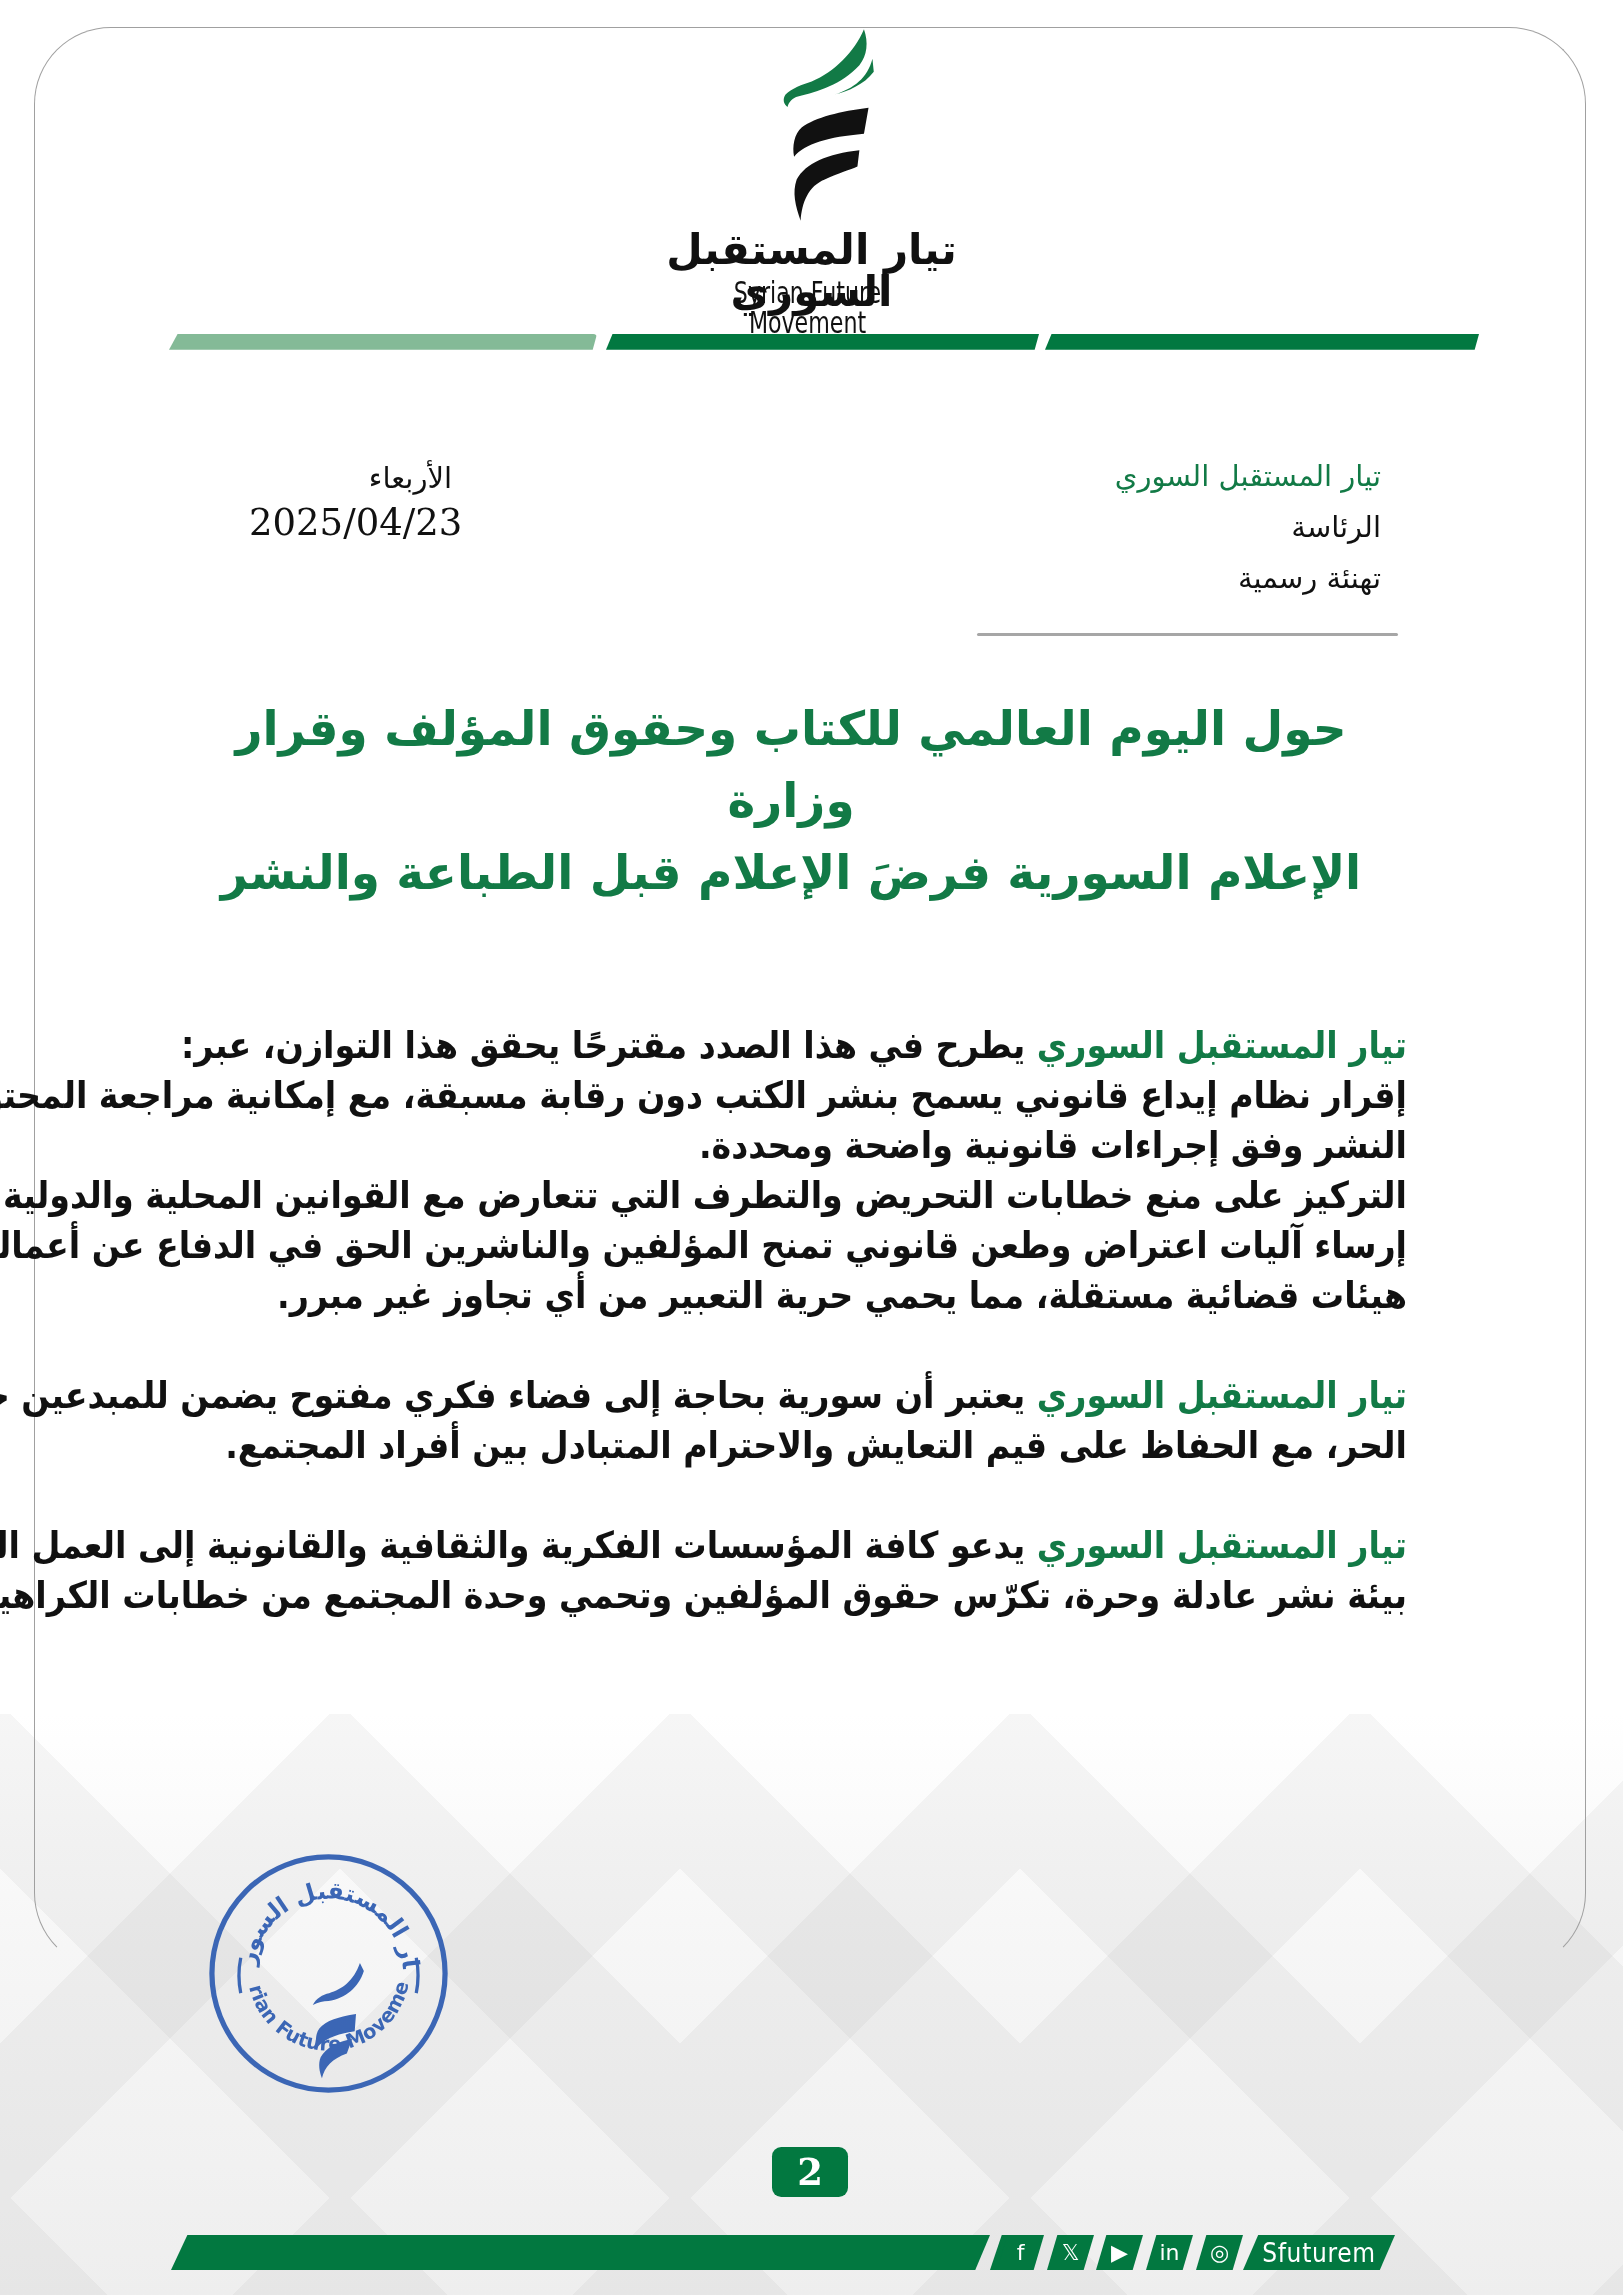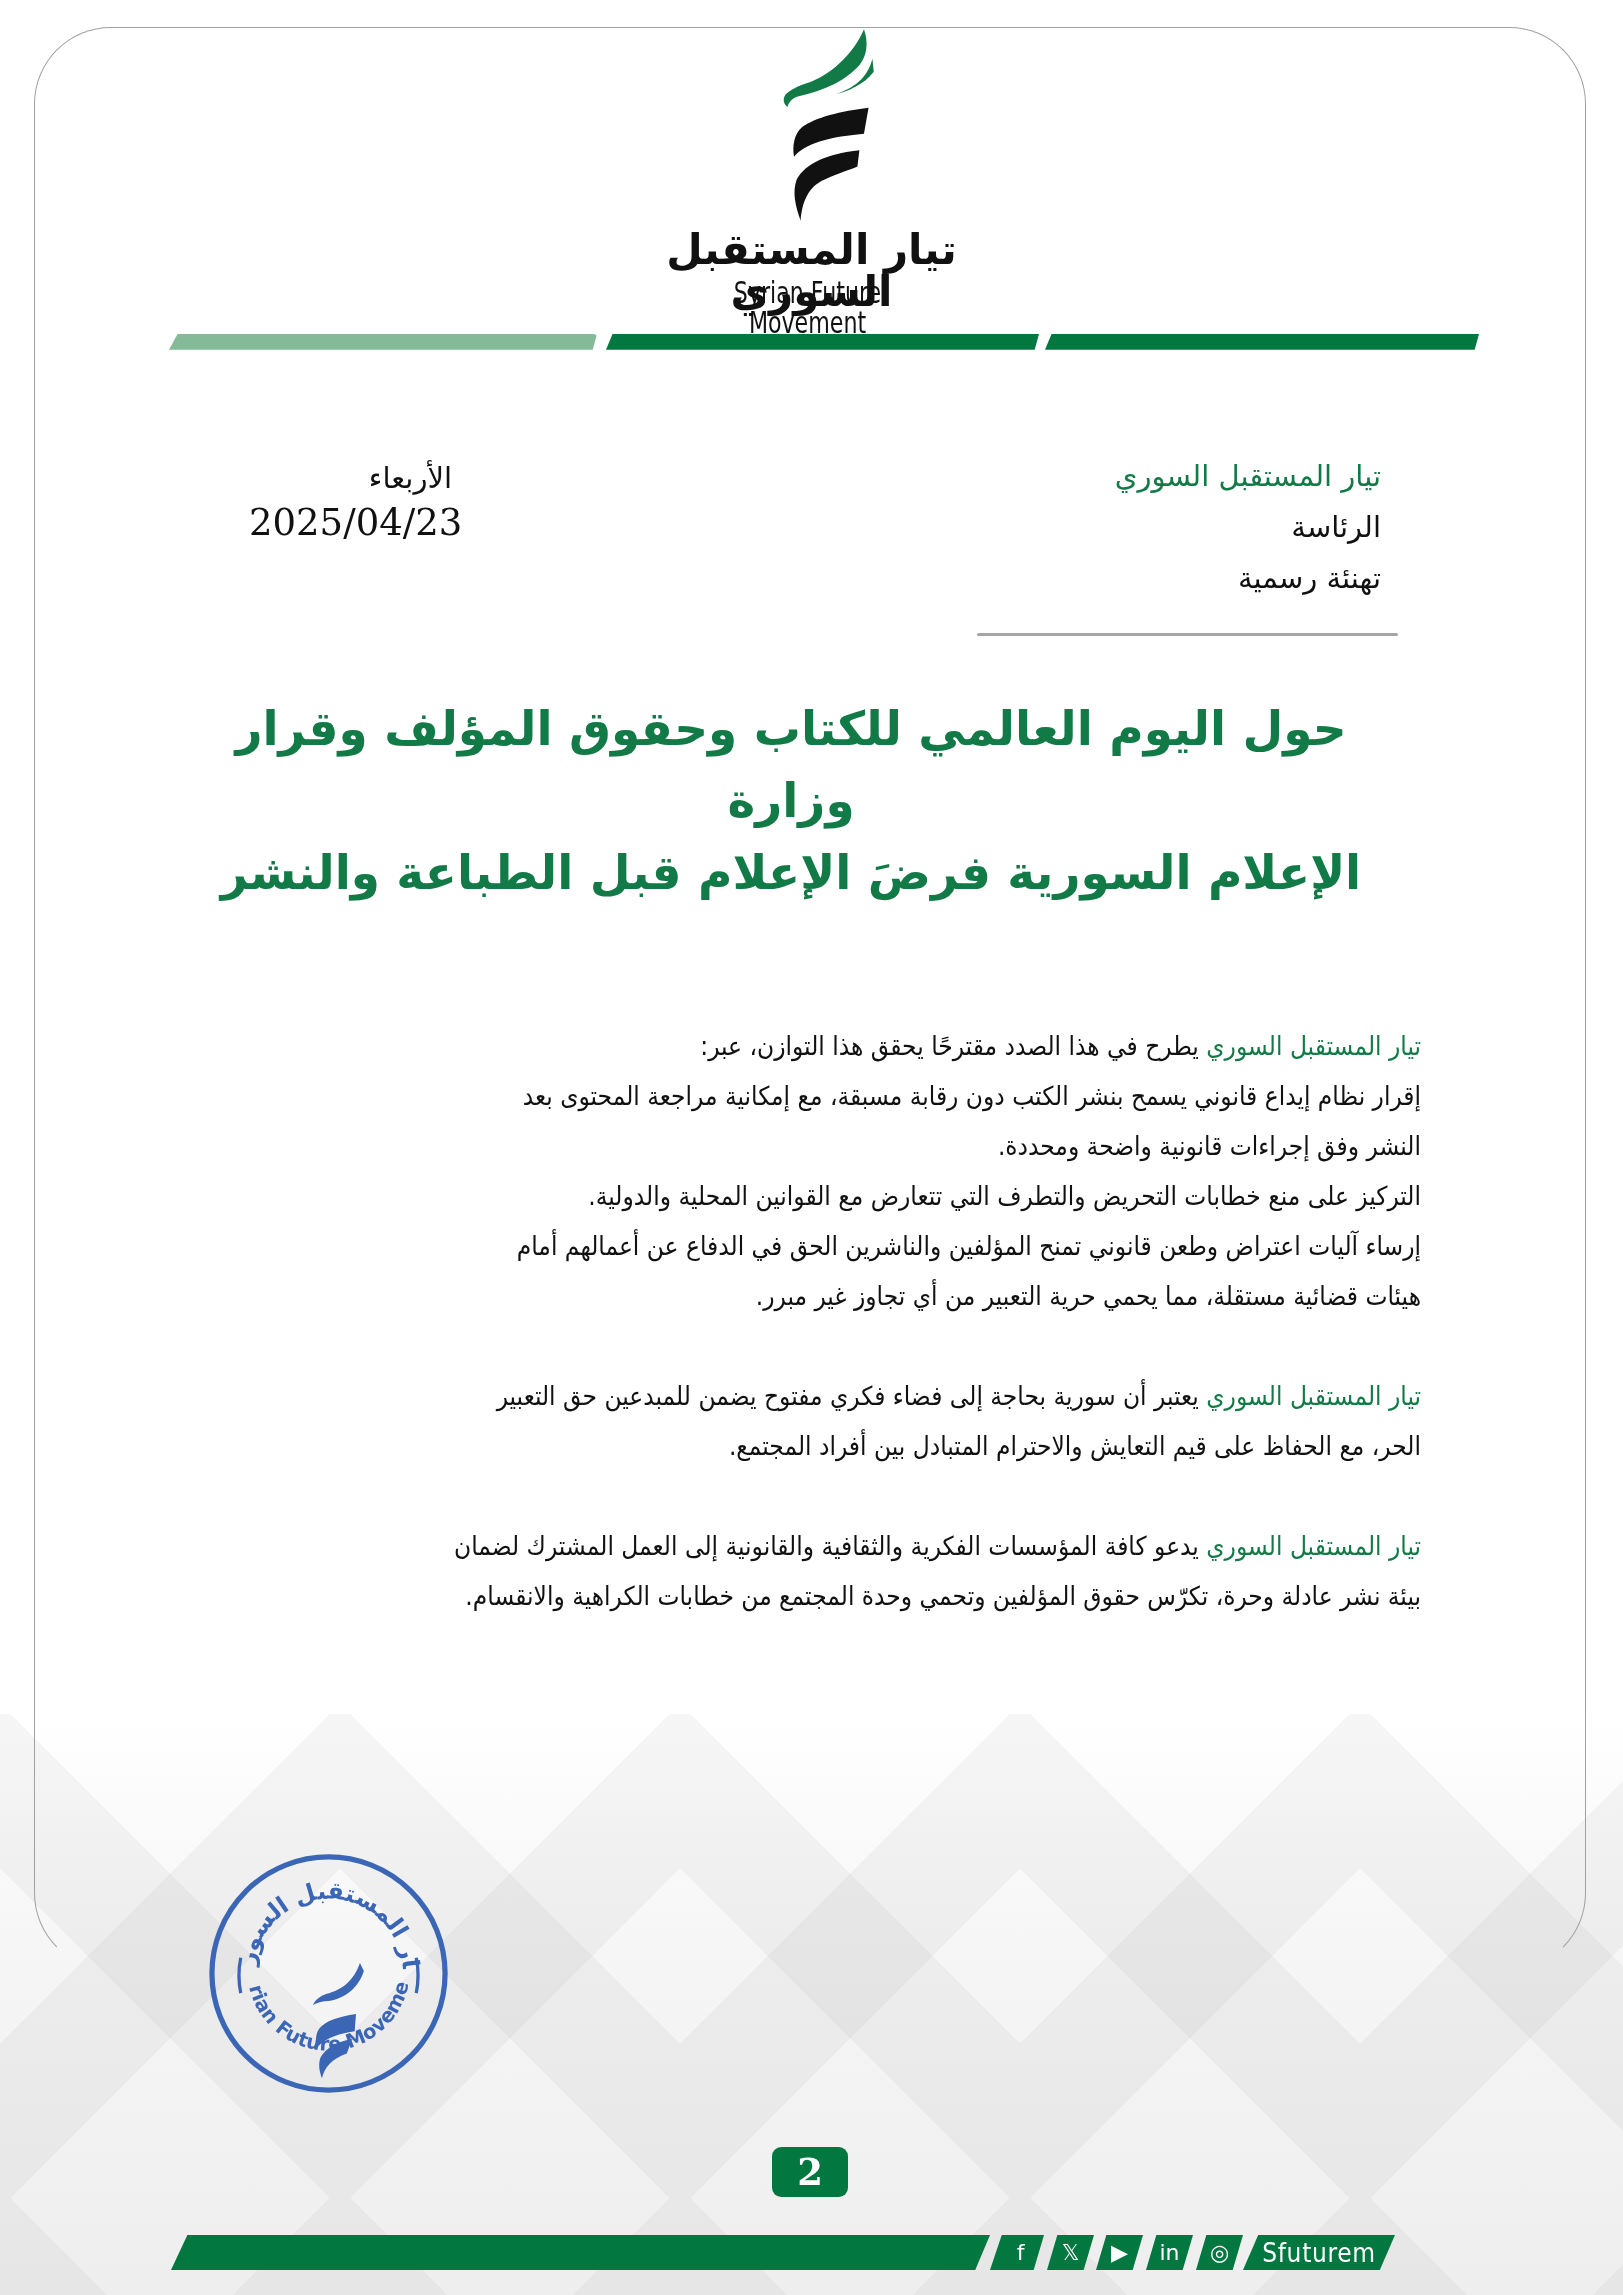--- a/index.html
+++ b/index.html
@@ -61,22 +61,22 @@
 
   
   .title {
     position:absolute; left:209px; top:693px; width:1164px; text-align:center; direction:rtl;
     font-family:"DejaVu Sans", sans-serif; font-weight:bold; font-size:47px; line-height:72px;
     color:#127a46;
   }
 
   
   .body {
-    position:absolute; left:204px; top:1021px; width:1217px; direction:rtl; text-align:right;
-    font-family:"DejaVu Sans Condensed","DejaVu Sans", sans-serif; font-size:26px; line-height:50px; color:#111;
+    position:absolute; left:190px; top:1021px; width:1217px; direction:rtl; text-align:right;
+    font-family:"DejaVu Sans Condensed","DejaVu Sans", sans-serif; font-size:37px; line-height:50px; color:#111;font-weight:bold;
   }
   .para { margin:0 0 50px 0; }
   .line { display:block; white-space:nowrap; }
   .accent { color:#127a46; }
 
   
   .seal { position:absolute; left:208px; top:1853px; width:241px; height:241px; }
 
   
   .page-num {

